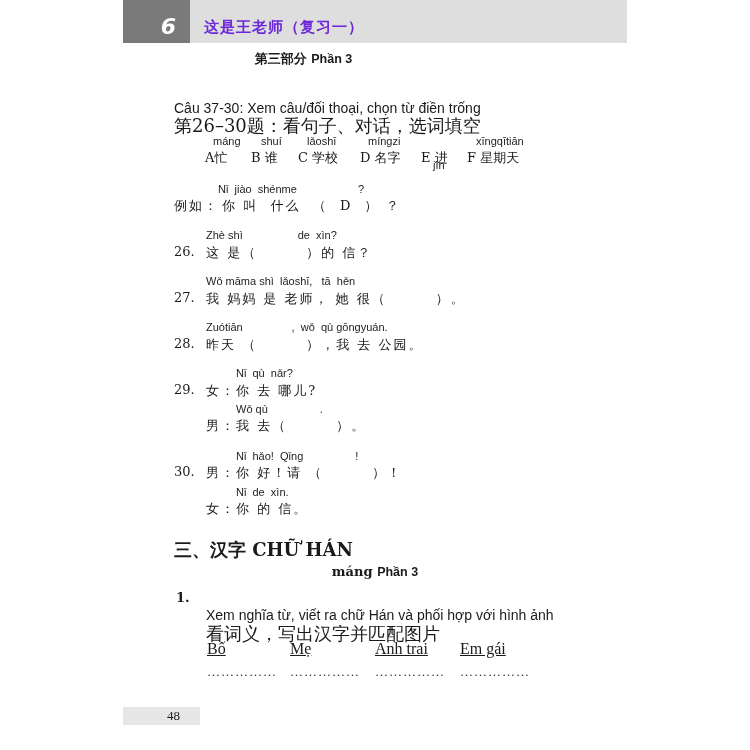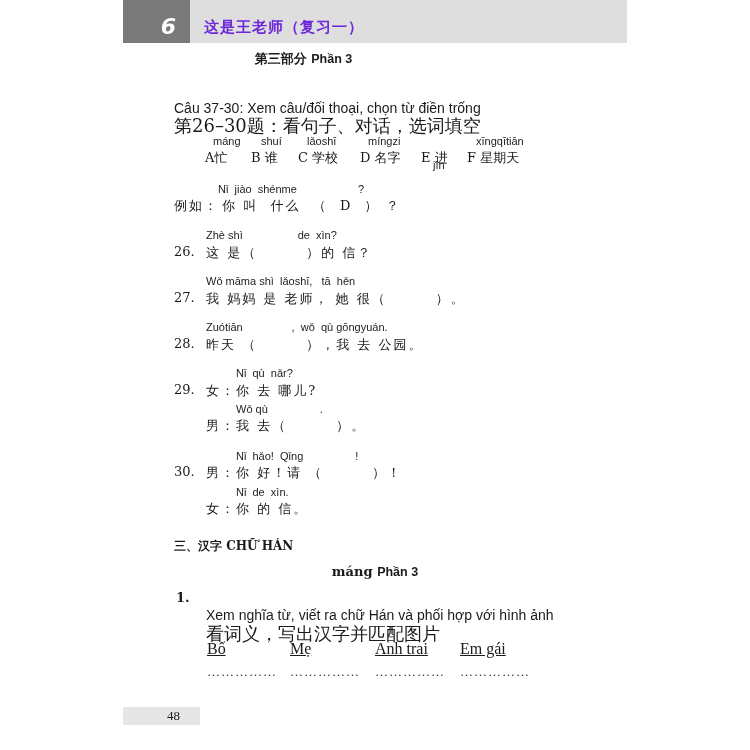--- a/index.html
+++ b/index.html
@@ -83,21 +83,21 @@
 <div class="abs cn" style="left:236px;top:417px;white-space:pre;">我 去（        ）。</div>
 
 <div class="abs py" style="left:236px;top:450px;white-space:pre;">Nǐ  hǎo!  Qǐng                 !</div>
 <div class="abs num" style="left:174px;top:464px;">30.</div>
 <div class="abs cn" style="left:206px;top:464px;">男：</div>
 <div class="abs cn" style="left:236px;top:464px;white-space:pre;">你 好！请 （        ）！</div>
 <div class="abs py" style="left:236px;top:486px;white-space:pre;">Nǐ  de  xìn.</div>
 <div class="abs cn" style="left:206px;top:500px;">女：</div>
 <div class="abs cn" style="left:236px;top:500px;white-space:pre;">你 的 信。</div>
 
-<div class="abs" style="left:174px;top:538px;font-size:12px;font-weight:bold;">三、汉字 CHỮ HÁN</div>
+<div class="abs" style="left:174px;top:538px;font-size:18px;font-weight:bold;">三、汉字 CHỮ HÁN</div>
 
 <div class="abs sec-title" style="left:0;width:750px;top:564px;text-align:center;">
   <span>máng</span>
   <span class="sans">Phần 3</span>
 </div>
 
 <div class="abs num" style="left:176px;top:590px;font-weight:bold;">1.</div>
 <div class="abs instr-cn" style="left:206px;top:590px;">看词义，写出汉字并匹配图片</div>
 <div class="abs instr-vn" style="left:206px;top:607px;">Xem nghĩa từ, viết ra chữ Hán và phối hợp với hình ảnh</div>
 

